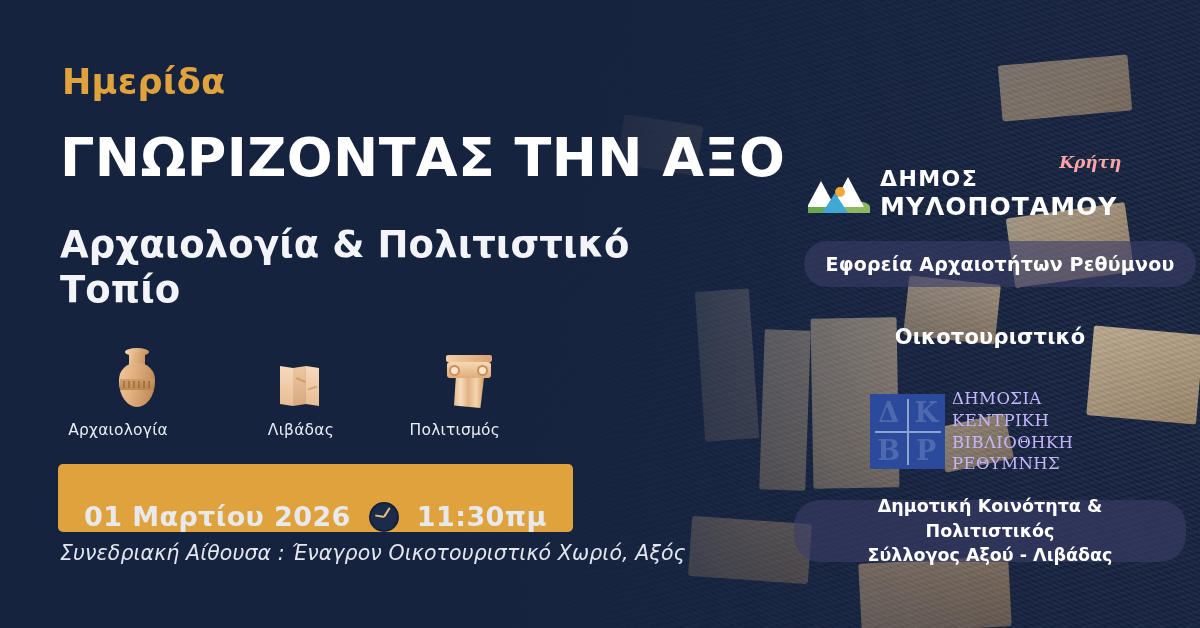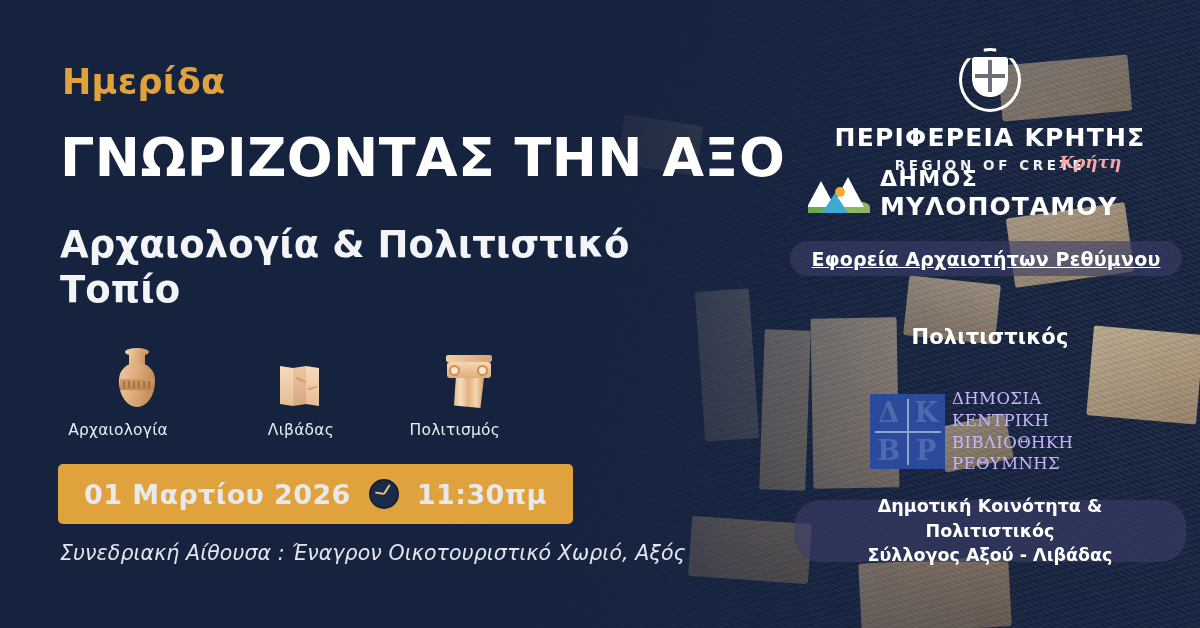--- a/index.html
+++ b/index.html
@@ -124,23 +124,23 @@
   .volute.r { left:39px; }
   .col-shaft {
     position:absolute; left:16px; top:33px; width:30px; height:30px;
     background:linear-gradient(90deg,#e8bb8d 0%,#f7dcbb 22%,#e2b184 48%,#f4d6b2 74%,#cf9a68 100%);
     clip-path:polygon(6% 0%, 100% 0%, 88% 100%, 0% 92%);
   }
 
   
   .date-badge {
     position:absolute; left:58px; top:464px;
-    height:60px; padding:0 26px;
+    height:68px; padding:0 26px;
     background:#e0a23c; border-radius:5px;
-    display:flex; align-items:center; gap:18px;
+    display:flex; align-items:flex-end; gap:18px;
   }
   .date-text, .time-text {
     font-size:27px; font-weight:700; color:#e8e9ec; letter-spacing:.4px; white-space:nowrap;
   }
   .clock {
     width:30px; height:30px; border-radius:50%;
     background:#1d2b4a; border:2.5px solid #12203c;
     position:relative; flex:0 0 auto;
   }
   .clock:before, .clock:after {
@@ -217,22 +217,22 @@
     font-size:17px; font-weight:700; font-style:italic; color:#fca5a5;
     font-family:"DejaVu Serif", serif;
   }
 
   .pill {
     background:rgba(58,62,104,.62); border-radius:26px;
     color:#ffffff; text-align:center;
     display:flex; align-items:center; justify-content:center;
   }
   .pill-ephorate {
-    position:absolute; left:10px; top:241px; width:392px; height:35px;
-    font-size:19px; font-weight:700; letter-spacing:.2px;text-decoration:underline;
+    position:absolute; left:24px; top:241px; width:392px; height:46px;
+    font-size:19px; font-weight:700; letter-spacing:.2px;
   }
   .co-org {
     position:absolute; left:0; right:0; top:325px; text-align:center;
     font-size:21px; font-weight:700; color:#ffffff; letter-spacing:.2px;
   }
 
   .library {
     position:absolute; left:90px; top:388px;
     display:flex; align-items:center; gap:7px;
   }
@@ -330,51 +330,40 @@
       <span class="date-text">01 Μαρτίου 2026</span>
       <span class="clock"></span>
       <span class="time-text">11:30πμ</span>
     </div>
 
     <div class="venue">Συνεδριακή Αίθουσα : Έναγρον Οικοτουριστικό Χωριό, Αξός</div>
   </div>
 
   <div class="right">
 
-    <div class="region">
-      <div class="emblem">
-        <div class="wreath"></div>
-        <div class="shield">
-          <div class="shield-cross-v"></div>
-          <div class="shield-cross-h"></div>
-        </div>
-      </div>
-      <div class="region-name">ΠΕΡΙΦΕΡΕΙΑ ΚΡΗΤΗΣ</div>
-      <div class="region-sub">REGION OF CRETE</div>
-    </div>
 
     <div class="muni">
       <div class="muni-mark">
         <div class="hill l"></div>
         <div class="hill r"></div>
         <div class="mtn l"></div>
         <div class="mtn r"></div>
         <div class="sun"></div>
         <div class="water"></div>
       </div>
       <div class="muni-text">
         <div class="muni-l1">ΔΗΜΟΣ</div>
         <div class="muni-l2">ΜΥΛΟΠΟΤΑΜΟΥ</div>
         <div class="muni-kriti">Κρήτη</div>
       </div>
     </div>
 
     <div class="pill pill-ephorate">Εφορεία Αρχαιοτήτων Ρεθύμνου</div>
 
-    <div class="co-org">Πολιτιστικός</div>
+    <div class="co-org">Οικοτουριστικό</div>
 
     <div class="library">
       <div class="lib-mark">
         <div class="lib-cell">Δ</div>
         <div class="lib-cell">Κ</div>
         <div class="lib-cell">Β</div>
         <div class="lib-cell">Ρ</div>
       </div>
       <div class="lib-text">
         <div>ΔΗΜΟΣΙΑ</div>

